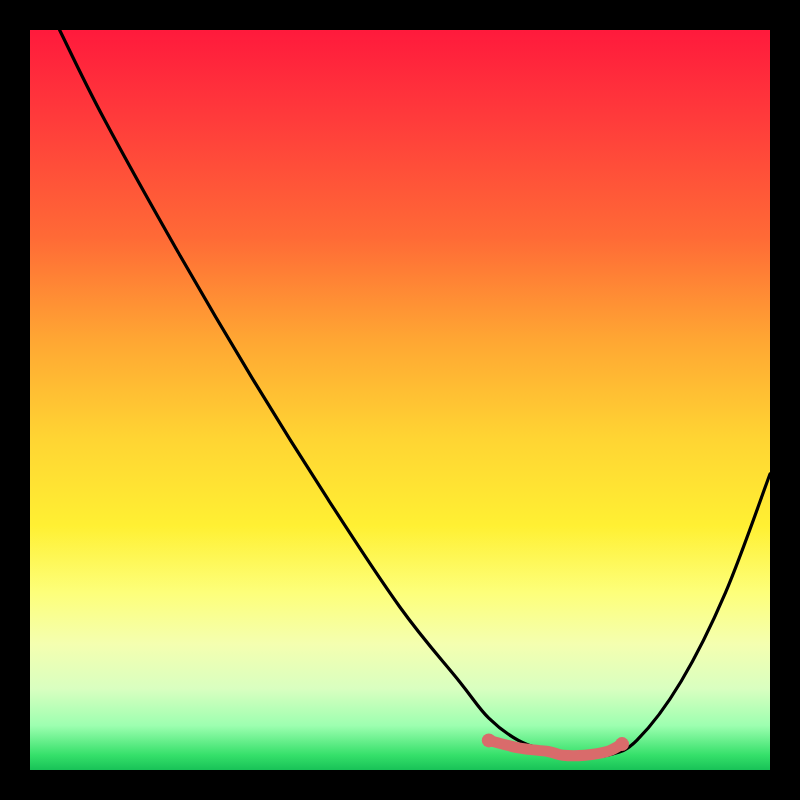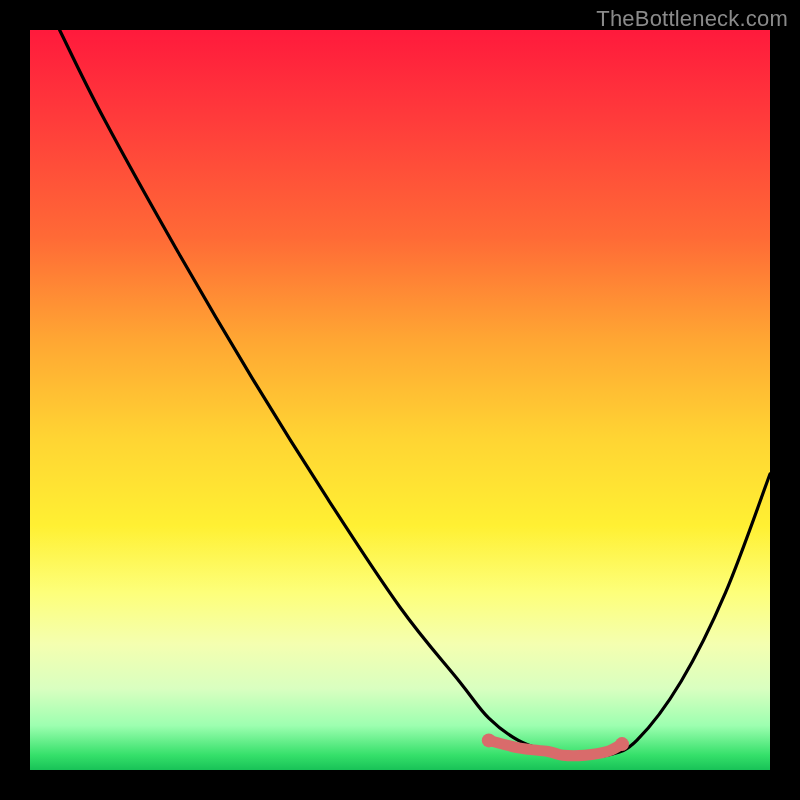--- a/index.html
+++ b/index.html
@@ -55,21 +55,20 @@
     top: 0;
     width: 740px;
     height: 740px;
     overflow: visible;
   }
 </style>
 </head>
 <body>
 
 <div class="frame">
-  <div class="watermark">TheBottleneck.com</div>
   <div class="plot">
     <svg class="curve" viewBox="0 0 740 740">
       <g>
         <path id="series-0" fill="none" stroke-width="3.2" stroke-linecap="round" stroke-linejoin="round" d="M 29.60 0.00 C 37.59 15.98, 52.69 48.84, 74.00 88.80 C 95.31 128.76, 121.36 175.38, 148.00 222.00 C 174.64 268.62, 195.36 303.84, 222.00 347.80 C 248.64 391.76, 269.36 424.91, 296.00 466.20 C 322.64 507.49, 346.02 543.90, 370.00 577.20 C 393.98 610.50, 413.22 631.22, 429.20 651.20 C 445.18 671.18, 448.14 677.54, 458.80 688.20 C 469.46 698.86, 477.74 704.41, 488.40 710.40 C 499.06 716.39, 510.01 718.84, 518.00 721.50 C 525.99 724.16, 526.14 724.53, 532.80 725.20 C 539.46 725.87, 547.01 725.20, 555.00 725.20 C 562.99 725.20, 567.88 727.86, 577.20 725.20 C 586.52 722.54, 593.48 723.72, 606.80 710.40 C 620.12 697.08, 635.22 677.84, 651.20 651.20 C 667.18 624.56, 679.62 599.70, 695.60 562.40 C 711.58 525.10, 732.01 465.31, 740.00 444.00" stroke="#000000"></path>
       </g>
       <g>
         <path id="series-1" fill="none" stroke-width="11" stroke-linecap="round" stroke-linejoin="round" d="M 458.80 710.40 C 464.13 711.73, 477.74 715.80, 488.40 717.80 C 499.06 719.80, 510.01 720.17, 518.00 721.50 C 525.99 722.83, 526.14 724.53, 532.80 725.20 C 539.46 725.87, 547.01 725.87, 555.00 725.20 C 562.99 724.53, 570.54 723.50, 577.20 721.50 C 583.86 719.50, 589.34 715.43, 592.00 714.10" stroke="#d96b6b"></path>
       </g>
       <g id="markers">
           <circle cx="458.80" cy="710.40" r="7" fill="#d96b6b"></circle>

